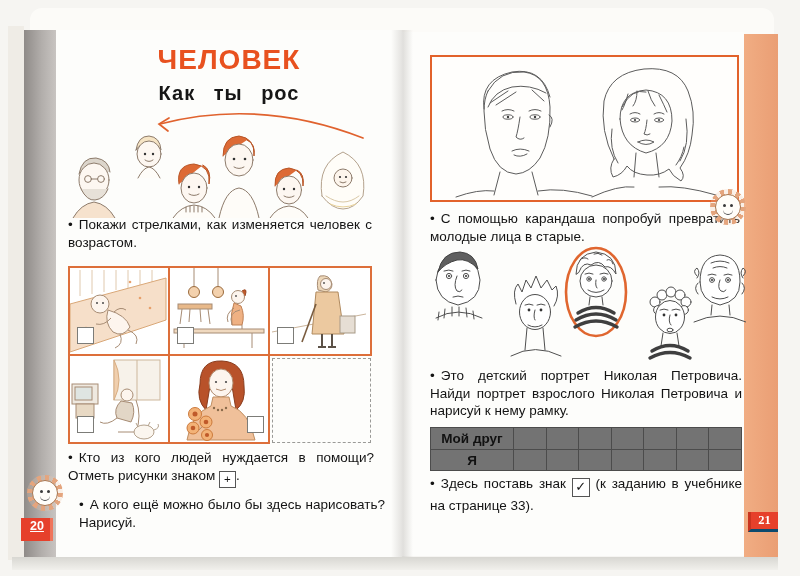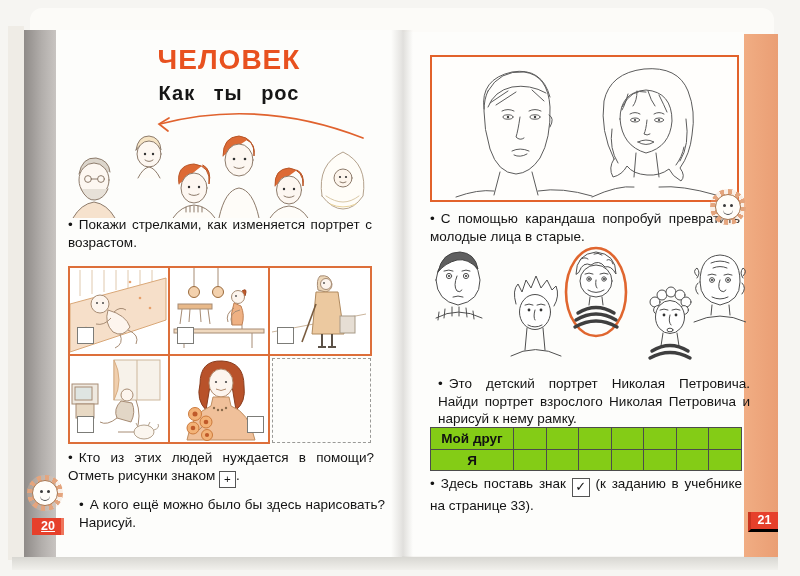--- a/index.html
+++ b/index.html
@@ -27,29 +27,29 @@
   .task{font-size:13.5px;line-height:17.5px;text-align:justify;color:#141414;}
   .task .bullet{margin-right:6px;}
   .sym{display:inline-block;width:15px;height:15px;border:1px solid #555;text-align:center;line-height:14px;font-size:11.5px;vertical-align:-3px;background:#fff;}
   .sym.big{width:16px;height:17px;line-height:16px;font-size:13px;}
   
   .gcell{box-sizing:border-box;border:2px solid #dd6f3a;background:#fff;}
   .dashed-cell{box-sizing:border-box;border:1.6px dashed #9a9a97;background:#fdfdfb;}
   .checkbox{box-sizing:border-box;width:17px;height:17px;border:1.6px solid #7c7c78;background:#fff;}
   
   .faces-box{box-sizing:border-box;border:2.5px solid #e2622b;background:#fffefc;}
-  .mtable{box-sizing:border-box;left:430px;top:427px;width:312px;height:44px;border:1.3px solid #4c4c4c;display:grid;grid-template-columns:82px repeat(7,1fr);grid-template-rows:1fr 1fr;background:#84cc16;}
+  .mtable{box-sizing:border-box;left:430px;top:427px;width:312px;height:44px;border:1.3px solid #4c4c4c;display:grid;grid-template-columns:82px repeat(7,1fr);grid-template-rows:1fr 1fr;background:#737373;}
   .mtable .cell{border-left:1.1px solid #4c4c4c;border-top:1.1px solid #4c4c4c;}
   .mtable .cell.c0{border-left:none;}
   .mtable .cell.r0{border-top:none;}
   .mtable .lab{font-size:13.5px;font-weight:bold;text-align:center;line-height:21px;color:#111;}
   
   .badge{background:#e6402b;color:#fff;font-weight:bold;font-size:12.5px;text-align:center;line-height:17px;}
-  .badge20{left:32px;top:518px;width:32px;height:17px;box-shadow:inset -3px 0 0 #ef755c;text-decoration:underline;}
-  .badge21{left:748px;top:512px;width:27px;height:17px;border-left:3px solid #c9331f;border-bottom:3px solid #000000;}
+  .badge20{left:21px;top:518px;width:32px;height:23px;box-shadow:inset -3px 0 0 #ef755c;text-decoration:underline;}
+  .badge21{left:748px;top:512px;width:27px;height:17px;border-left:3px solid #c9331f;border-bottom:3px solid #0c4a6e;font-family:Liberation Serif, serif;}
   
   .sun{width:36px;height:36px;border-radius:50%;background:repeating-conic-gradient(#e4a57e 0deg 15deg,rgba(238,199,173,.25) 15deg 30deg);}
   .sun .face{position:absolute;left:5px;top:5px;width:26px;height:26px;box-sizing:border-box;background:#fffdf9;border:1.5px solid #a9764f;border-radius:50%;}
   .sun .eye{position:absolute;width:3px;height:3px;background:#3a3a3a;border-radius:50%;top:15px;}
   .sun .eye.l{left:13px;} .sun .eye.r{left:20px;}
   .sun .smile{position:absolute;left:13px;top:19px;width:10px;height:6px;border-bottom:1.6px solid #4a4a4a;border-radius:0 0 7px 7px;}
   svg{display:block;}
 </style>
 </head>
 <body>
@@ -113,21 +113,21 @@
     <circle cx="283" cy="72" r="9" fill="#fdf5ec"></circle>
     <circle cx="280" cy="71" r="1.1" fill="#333" stroke="none"></circle>
       <circle cx="286" cy="71" r="1.1" fill="#333" stroke="none"></circle>
     <path d="M280 76 Q283 78 286 76"></path>
     <path d="M266 90 Q275 96 283 96 Q291 96 299 90" stroke="#d9c8a7"></path>
     <path d="M270 98 Q283 104 296 98" stroke="#e8d29a"></path>
   </g>
 </svg>
 
 <p class="abs task" style="left:68px;top:216px;width:304px;margin:0;">
-  <span class="bullet">•</span><span>Покажи стрелками, как изменяется портрет с возрастом.</span>
+  <span class="bullet">•</span><span>Покажи стрелками, как изменяется человек с возрастом.</span>
 </p>
 
 <div class="abs gcell" style="left:68px;top:266px;width:102px;height:90px;">
   <svg width="98" height="86" viewBox="0 0 98 86">
     <g stroke="#a78c74" stroke-width="1" fill="none">
       <path d="M10 2 V28 M22 2 V26 M34 2 V24 M46 2 V22 M58 2 V20 M70 2 V18 M82 2 V16" stroke="#e0c9ae"></path>
       <polygon points="0,36 96,10 96,52 0,84" fill="#f6dfc9" stroke="#d9a777"></polygon>
       <circle cx="30" cy="36" r="9" fill="#fdf5ee"></circle>
       <circle cx="27" cy="35" r="1" fill="#4a4a4a" stroke="none"></circle>
         <circle cx="33" cy="35" r="1" fill="#4a4a4a" stroke="none"></circle>
@@ -219,21 +219,21 @@
 </div>
 <div class="abs dashed-cell" style="left:272px;top:358px;width:99px;height:85px;"></div>
 
 <div class="abs checkbox" style="left:77px;top:327px;"></div>
 <div class="abs checkbox" style="left:177px;top:327px;"></div>
 <div class="abs checkbox" style="left:277px;top:327px;"></div>
 <div class="abs checkbox" style="left:77px;top:416px;"></div>
 <div class="abs checkbox" style="left:247px;top:416px;"></div>
 
 <p class="abs task" style="left:68px;top:449px;width:306px;margin:0;">
-  <span class="bullet">•</span><span>Кто из этих людей нуждается в помощи? Отметь рисунки знаком</span>
+  <span class="bullet">•</span><span>Кто из кого людей нуждается в помощи? Отметь рисунки знаком</span>
   <span class="sym">+</span><span>.</span>
 </p>
 
 <p class="abs task" style="left:68px;top:485px;width:306px;margin:11px;">
   <span class="bullet">•</span><span>А кого ещё можно было бы здесь нарисовать? Нарисуй.</span>
 </p>
 
 <div class="abs sun" style="left:27px;top:475px;">
   <span class="face"></span>
   <span class="eye l"></span>
@@ -345,21 +345,21 @@
       <circle cx="288" cy="42" r="1" fill="#333" stroke="none"></circle>
     <circle cx="304" cy="42" r="2.4"></circle>
       <circle cx="304" cy="42" r="1" fill="#333" stroke="none"></circle>
     <path d="M284 37 Q288 35 292 37 M300 37 Q304 35 308 37"></path>
     <path d="M296 42 Q293 50 297 53 Q300 55 302 52"></path>
     <path d="M288 59 Q296 63 304 59"></path>
     <path d="M288 67 L287 77 M305 67 L306 77 M270 84 Q296 72 322 84"></path>
   </g>
 </svg>
 
-<p class="abs task" style="left:430px;top:367px;width:312px;margin:8px;">
+<p class="abs task" style="left:430px;top:367px;width:312px;margin:0;">
   <span class="bullet">•</span><span>Это детский портрет Николая Петровича. Найди портрет взрослого Николая Петровича и нарисуй к нему рамку.</span>
 </p>
 
 <div class="abs mtable">
   <div class="cell r0 c0 lab">Мой друг</div>
   <div class="cell r0"></div>
   <div class="cell r0"></div>
   <div class="cell r0"></div>
   <div class="cell r0"></div>
   <div class="cell r0"></div>

